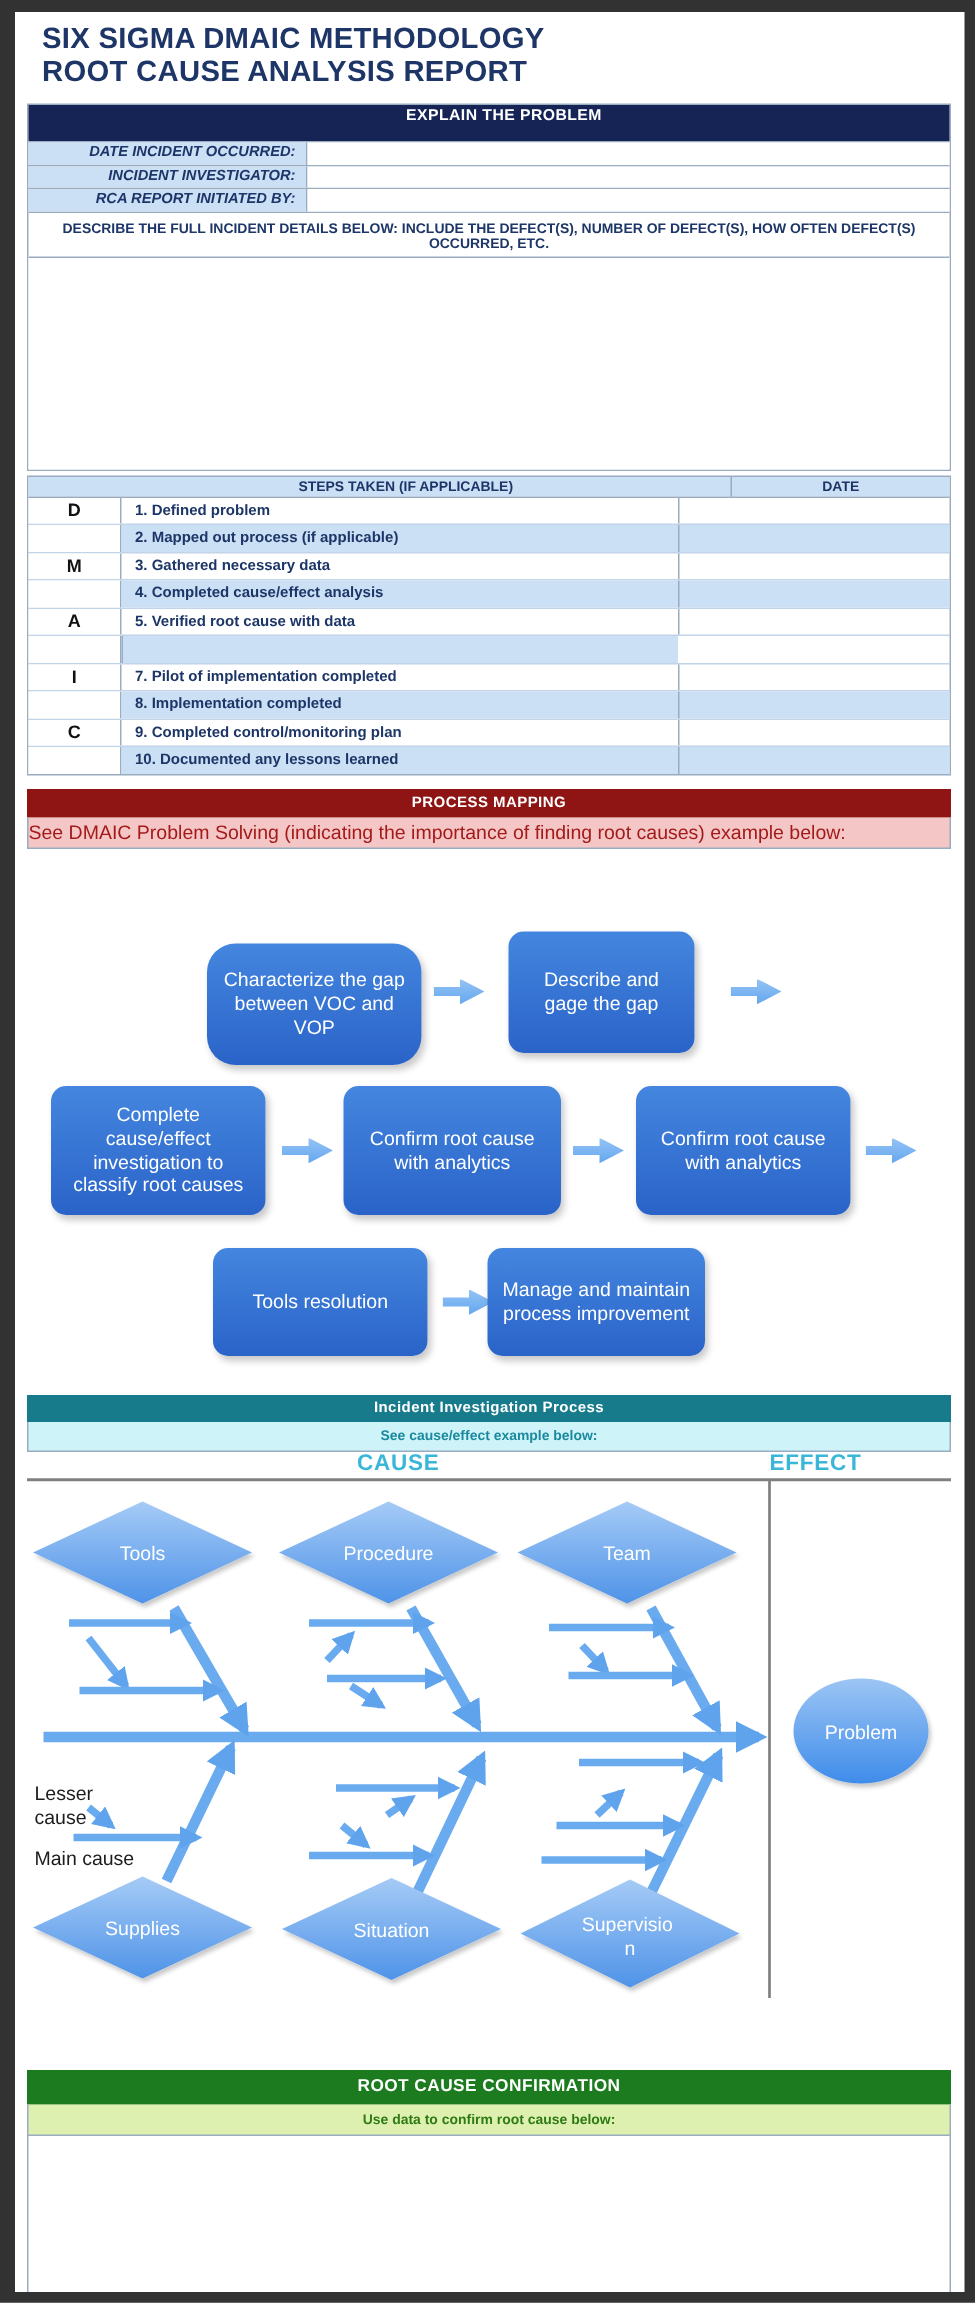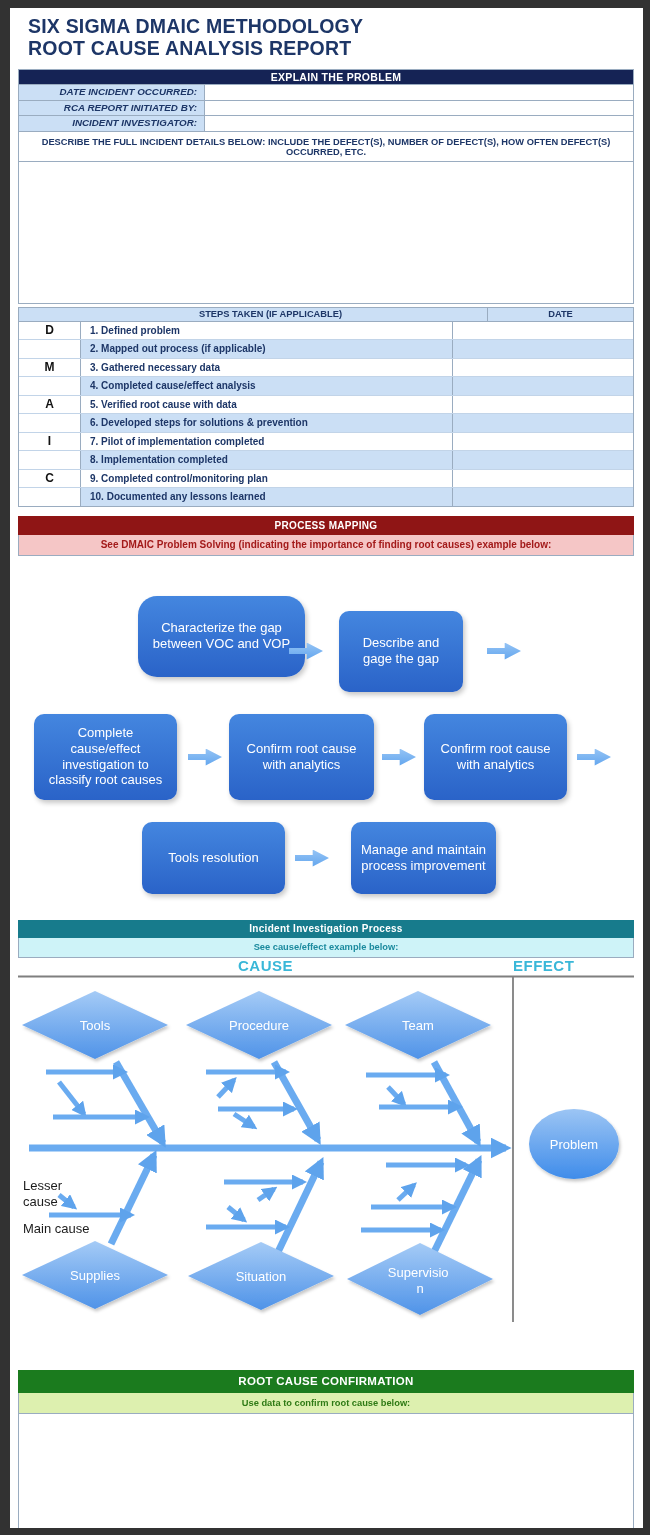--- a/index.html
+++ b/index.html
@@ -6,21 +6,21 @@
     font-family:"Liberation Sans", sans-serif;}
   .page{position:absolute;left:10px;top:8px;width:633px;height:1520px;background:#ffffff;overflow:hidden;}
   .content{margin:0 8px;width:616px;}
 
   
   .title{margin:8px 0 0 10px;color:var(--navy);font-weight:bold;font-size:19.5px;line-height:21.5px;letter-spacing:.2px;}
 
   
   .t1{margin-top:10px;border:1px solid var(--border);}
   .t1-header{background:var(--navy-dark);color:#fff;font-weight:bold;font-size:10.5px;
-    text-align:center;height:14px;line-height:15px;letter-spacing:.3px;padding-left:20px;}
+    text-align:center;height:24px;line-height:15px;letter-spacing:.3px;padding-left:20px;}
   .t1row{display:grid;grid-template-columns:186px 1fr;border-top:1px solid var(--border);height:14.5px;}
   .t1-label{background:var(--cell-blue);color:var(--navy);font-weight:bold;font-size:9.8px;
     text-align:right;padding-right:7px;line-height:14.5px;border-right:1px solid var(--border);font-style:italic;}
   .t1-value{background:#fff;}
   .t1-describe{border-top:1px solid var(--border);color:var(--navy);font-weight:bold;font-size:9.3px;
     text-align:center;padding:5px 6px 4px 6px;}
   .t1-bigbox{border-top:1px solid var(--border);height:141px;background:#fff;}
 
   
   .steps{margin-top:3px;border:1px solid var(--border);}
@@ -31,22 +31,22 @@
   .cell-letter{background:#fff;border-right:1px solid var(--border);color:#111;font-weight:bold;
     font-size:12px;text-align:center;line-height:17.5px;}
   .cell-step{color:var(--navy);font-weight:bold;font-size:10px;line-height:17.5px;padding-left:9px;
     white-space:nowrap;overflow:hidden;}
   .cell-date{border-left:1px solid var(--border);}
   .srow.alt .cell-step,.srow.alt .cell-date{background:var(--cell-blue);}
 
   
   .bar{font-weight:bold;text-align:center;letter-spacing:.3px;}
   .bar-red{margin-top:9px;background:var(--red);color:#fff;font-size:10px;height:17px;line-height:17px;border:1px solid var(--red);}
-  .sub-red{background:var(--red-light);color:var(--red-text);font-weight:bold;font-size:10px;
-    height:20px;line-height:20px;text-align:center;border:1px solid var(--border);border-top:none;}
+  .sub-red{background:var(--red-light);color:var(--red-text);font-weight:normal;font-size:13px;
+    height:20px;line-height:20px;text-align:left;border:1px solid var(--border);border-top:none;}
   .bar-teal{background:var(--teal);color:#fff;font-size:10px;height:16px;line-height:16px;border:1px solid var(--teal);}
   .sub-teal{background:var(--teal-light);color:var(--teal-text);font-weight:bold;font-size:9.3px;
     height:19px;line-height:19px;text-align:center;border:1px solid var(--border);border-top:none;}
   .bar-green{margin-top:40px;background:var(--green);color:#fff;font-size:11.5px;height:21px;line-height:21px;border:1px solid var(--green);}
   .sub-green{background:var(--green-light);color:var(--green-text);font-weight:bold;font-size:9.3px;
     height:20px;line-height:20px;text-align:center;border:1px solid var(--border);border-top:none;}
   .green-box{border:1px solid var(--border);border-top:none;height:143px;background:#fff;}
 
   
   .flow{position:relative;height:364px;}
@@ -78,25 +78,25 @@
       <div>ROOT CAUSE ANALYSIS REPORT</div>
     </div>
 
     <div class="t1">
       <div class="t1-header">EXPLAIN THE PROBLEM</div>
       <div class="t1row">
         <div class="t1-label">DATE INCIDENT OCCURRED:</div>
         <div class="t1-value"></div>
       </div>
       <div class="t1row">
+        <div class="t1-label">INCIDENT INVESTIGATOR:</div>
+        <div class="t1-value"></div>
+      </div>
+      <div class="t1row">
         <div class="t1-label">RCA REPORT INITIATED BY:</div>
-        <div class="t1-value"></div>
-      </div>
-      <div class="t1row">
-        <div class="t1-label">INCIDENT INVESTIGATOR:</div>
         <div class="t1-value"></div>
       </div>
       <div class="t1-describe">DESCRIBE THE FULL INCIDENT DETAILS BELOW: INCLUDE THE DEFECT(S), NUMBER OF DEFECT(S), HOW OFTEN DEFECT(S) OCCURRED, ETC.</div>
       <div class="t1-bigbox"></div>
     </div>
 
     <div class="steps">
       <div class="srow-head">
         <div>STEPS TAKEN (IF APPLICABLE)</div>
         <div class="shead-date">DATE</div>
@@ -121,21 +121,20 @@
         <div class="cell-step">4. Completed cause/effect analysis</div>
         <div class="cell-date"></div>
       </div>
       <div class="srow">
         <div class="cell-letter">A</div>
         <div class="cell-step">5. Verified root cause with data</div>
         <div class="cell-date"></div>
       </div>
       <div class="srow alt">
         <div class="cell-letter"></div>
-        <div class="cell-step">6. Developed steps for solutions &amp; prevention</div>
         <div class="cell-date"></div>
       </div>
       <div class="srow">
         <div class="cell-letter">I</div>
         <div class="cell-step">7. Pilot of implementation completed</div>
         <div class="cell-date"></div>
       </div>
       <div class="srow alt">
         <div class="cell-letter"></div>
         <div class="cell-step">8. Implementation completed</div>
@@ -150,35 +149,35 @@
         <div class="cell-letter"></div>
         <div class="cell-step">10. Documented any lessons learned</div>
         <div class="cell-date"></div>
       </div>
     </div>
 
     <div class="bar bar-red">PROCESS MAPPING</div>
     <div class="sub-red">See DMAIC Problem Solving (indicating the importance of finding root causes) example below:</div>
 
     <div class="flow">
-      <div class="fcbox" style="left:120px;top:40px;width:167px;height:81px;border-radius:19px;">Characterize the gap between VOC and VOP</div>
+      <div class="fcbox" style="left:120px;top:63px;width:143px;height:81px;border-radius:19px;">Characterize the gap between VOC and VOP</div>
       <div class="fcarrow" style="left:271px;top:87px;"></div>
       <div class="fcbox" style="left:321px;top:55px;width:124px;height:81px;">Describe and gage the gap</div>
       <div class="fcarrow" style="left:469px;top:87px;"></div>
 
       <div class="fcbox" style="left:16px;top:158px;width:143px;height:86px;">Complete cause/effect investigation to classify root causes</div>
       <div class="fcarrow" style="left:170px;top:193px;"></div>
       <div class="fcbox" style="left:211px;top:158px;width:145px;height:86px;">Confirm root cause with analytics</div>
       <div class="fcarrow" style="left:364px;top:193px;"></div>
       <div class="fcbox" style="left:406px;top:158px;width:143px;height:86px;">Confirm root cause with analytics</div>
       <div class="fcarrow" style="left:559px;top:193px;"></div>
 
       <div class="fcbox" style="left:124px;top:266px;width:143px;height:72px;">Tools resolution</div>
       <div class="fcarrow" style="left:277px;top:294px;"></div>
-      <div class="fcbox" style="left:333px;top:266px;width:145px;height:72px;">Manage and maintain process improvement</div>
+      <div class="fcbox" style="left:307px;top:266px;width:145px;height:72px;">Manage and maintain process improvement</div>
     </div>
 
     <div class="bar bar-teal">Incident Investigation Process</div>
     <div class="sub-teal">See cause/effect example below:</div>
 
     <div class="ce-row">
       <div class="ce-cause"><span>CAUSE</span></div>
       <div class="ce-effect"><span>EFFECT</span></div>
     </div>
 

